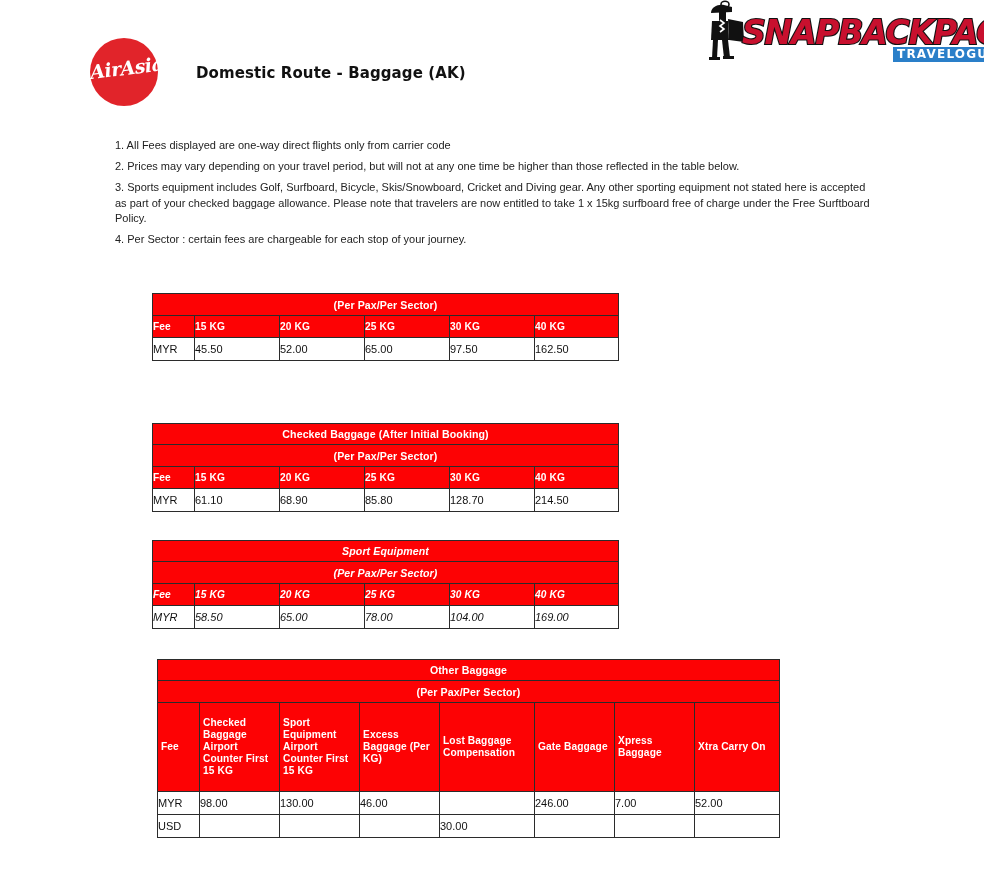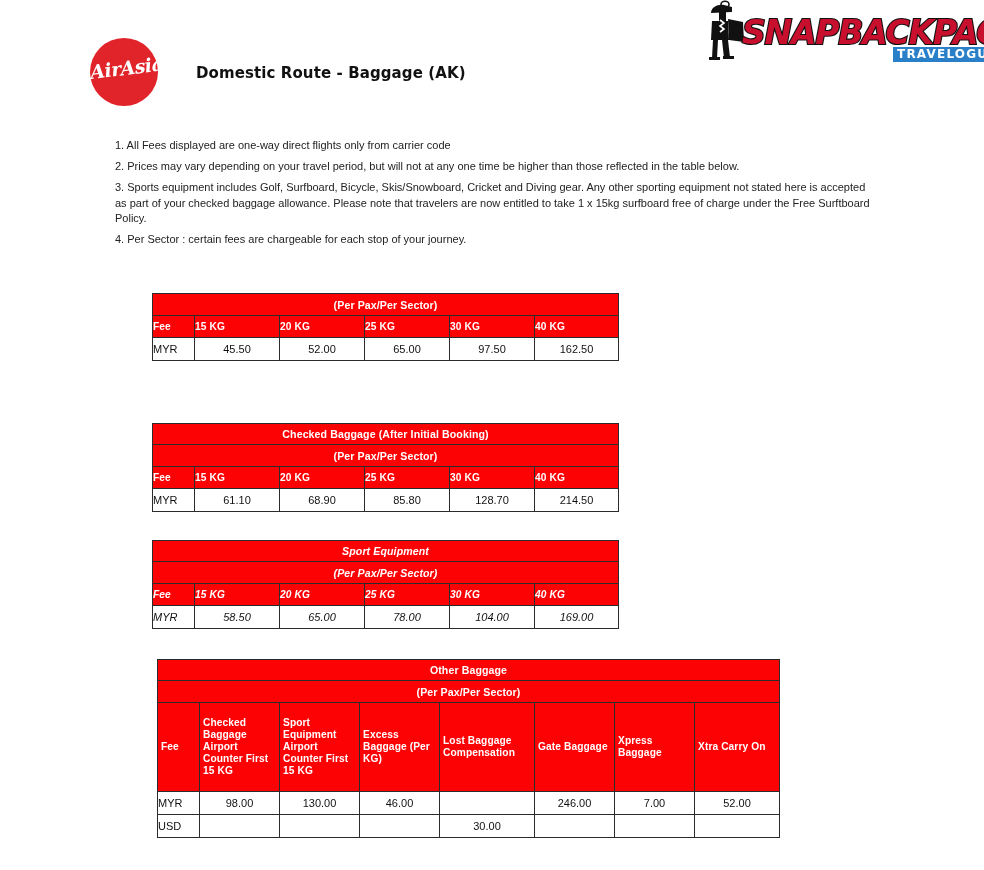--- a/index.html
+++ b/index.html
@@ -152,21 +152,21 @@
     background: #ffffff;
     color: #111111;
     text-align: left;
     padding: 0 0 0 8px;
     height: 22px;
     font-size: 11px;
   }
   .cell-val {
     background: #ffffff;
     color: #111111;
-    text-align: center;
+    text-align: left;
     padding: 0 7px 0 0;
     height: 22px;
     font-size: 11px;
   }
 
   
   #table-checked-during { left: 152px; top: 293px; width: 466px; }
   #table-checked-after  { left: 152px; top: 423px; width: 466px; }
   #table-sport          { left: 152px; top: 540px; width: 466px; font-style: italic; }
   #table-other          { left: 157px; top: 659px; width: 622px; padding-left: 36px; }

